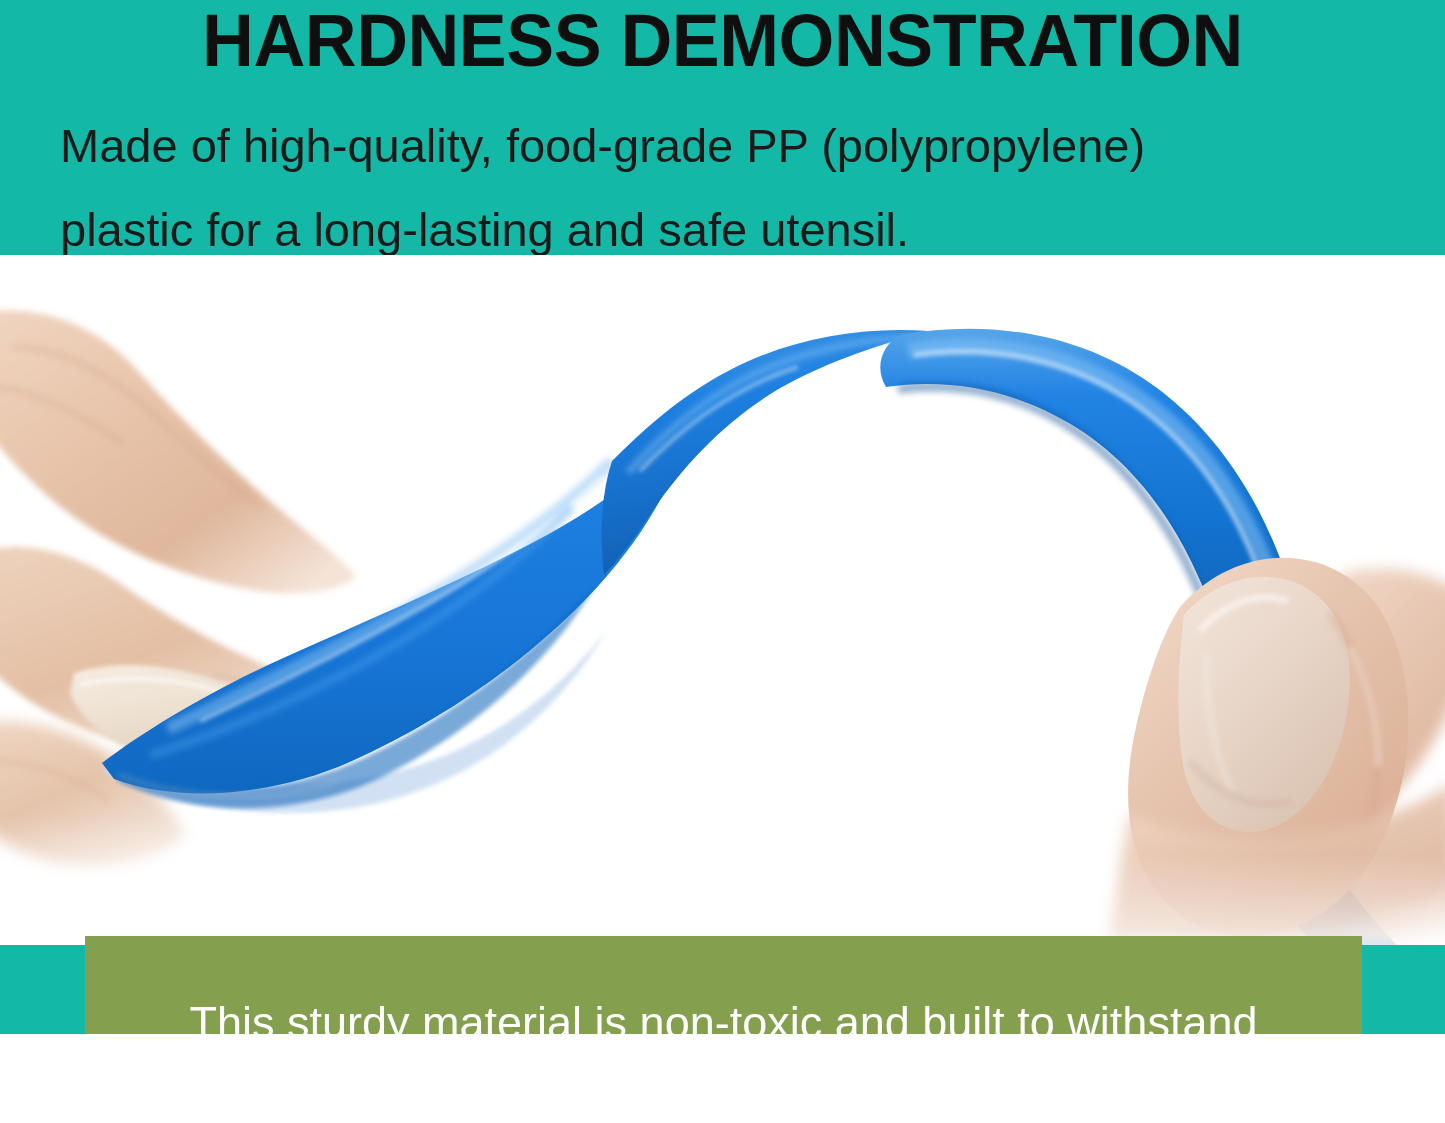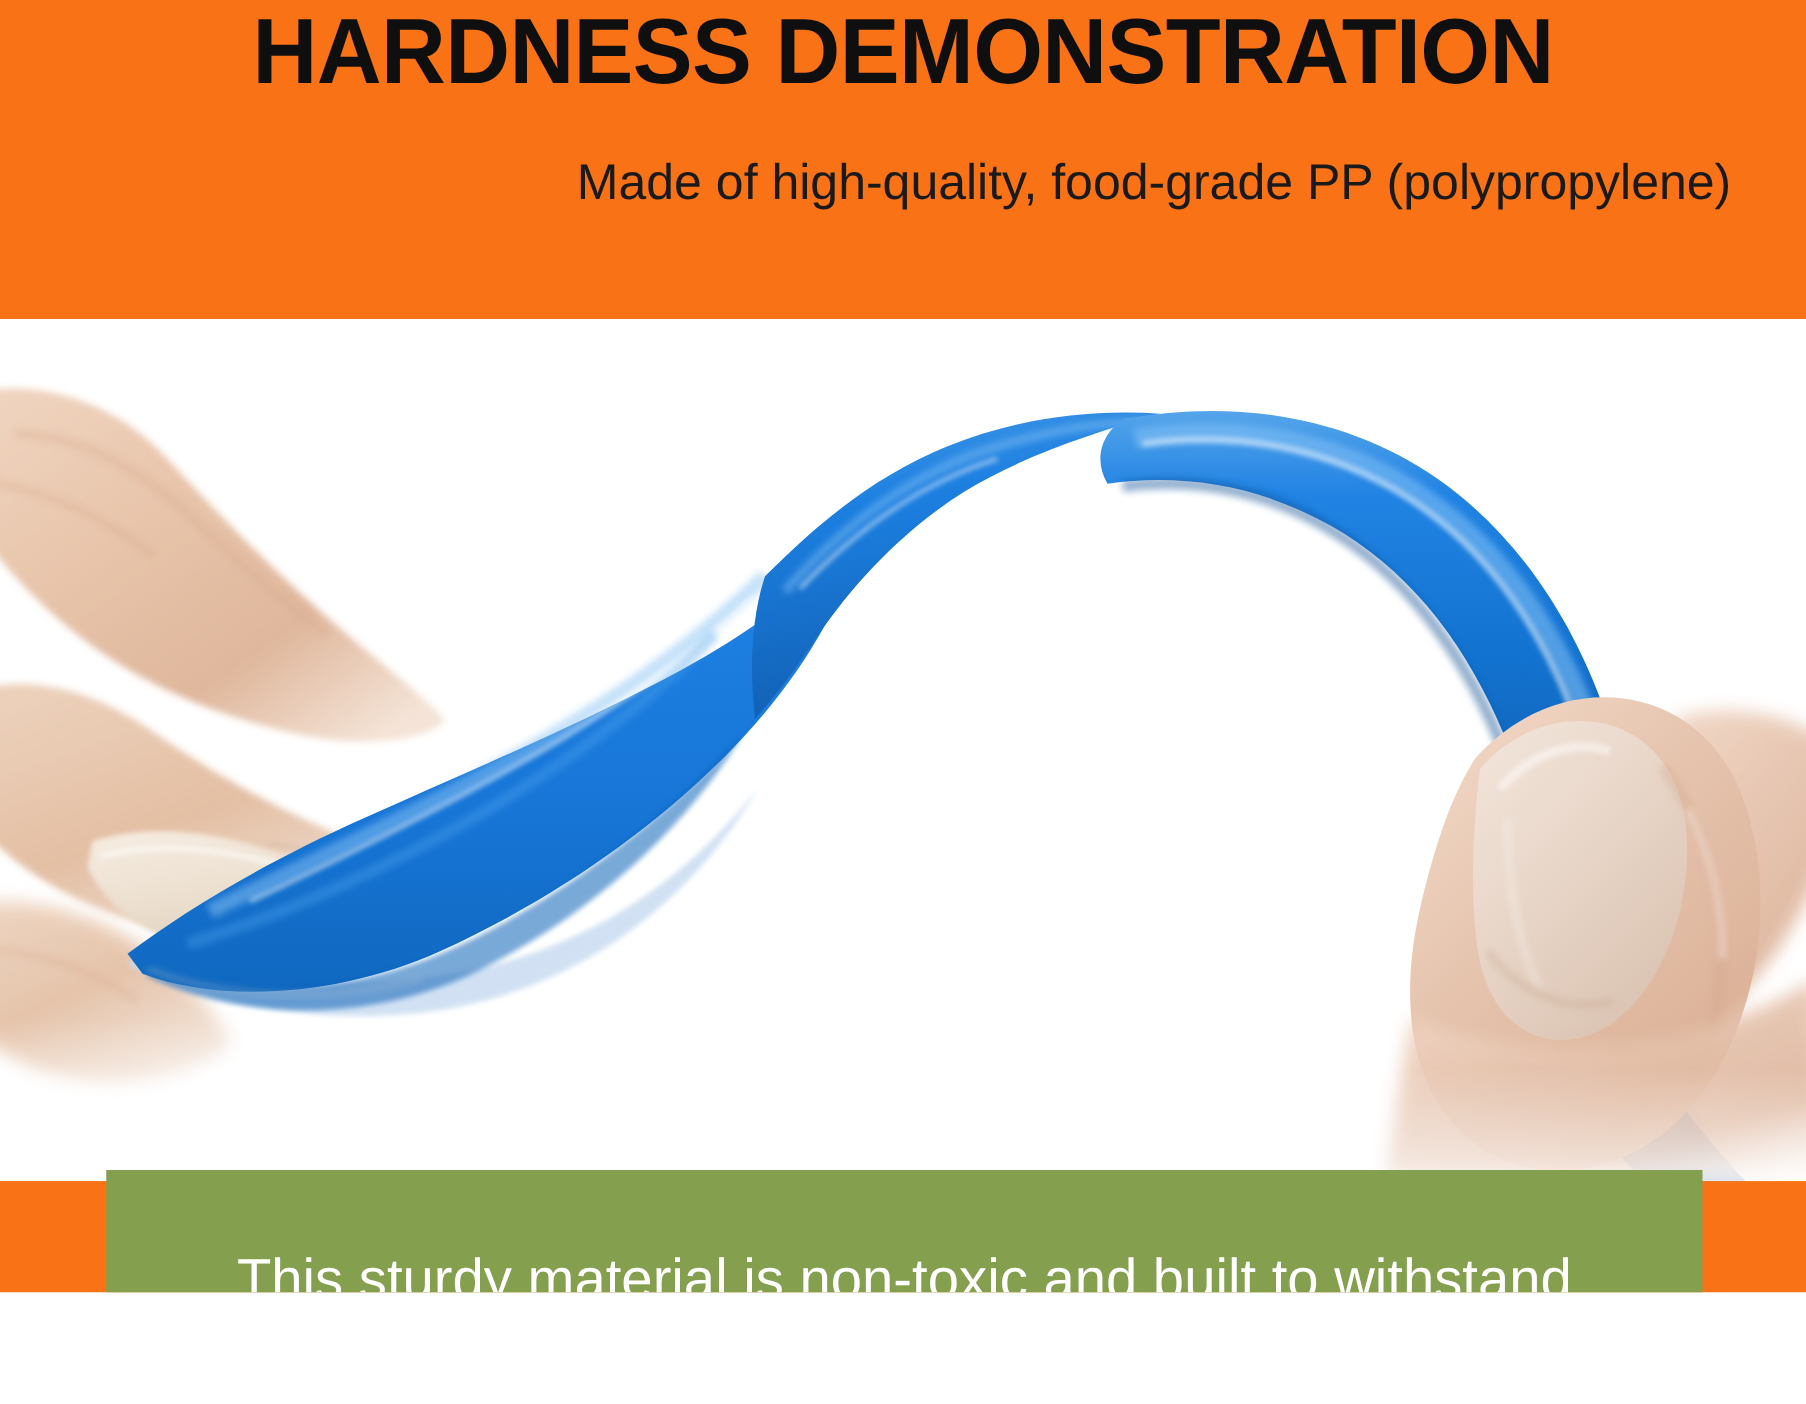--- a/index.html
+++ b/index.html
@@ -7,21 +7,21 @@
     padding: 0;
     background: #ffffff;
   }
   body {
     font-family: "Liberation Sans", sans-serif;
   }
   #page {
     position: relative;
     width: 1445px;
     height: 1034px;
-    background: #f97316;
+    background: #14b8a6;
     overflow: hidden;
   }
 
   
   #headline {
     position: absolute;
     left: 0;
     top: 2px;
     width: 1445px;
     text-align: center;
@@ -32,24 +32,24 @@
     letter-spacing: -0.5px;
     color: #100f10;
     white-space: nowrap;
     transform: scaleX(0.97);
   }
   #subhead {
     position: absolute;
     left: 60px;
     top: 104px;
     width: 1325px;
-    text-align: right;
+    text-align: left;
     font-family: "Liberation Sans", sans-serif;
     font-weight: 400;
-    font-size: 40px;
+    font-size: 47px;
     line-height: 84px;
     color: #1a1a1a;
   }
   #subhead .ln {
     display: block;
   }
 
   
   #photo {
     position: absolute;
@@ -91,20 +91,21 @@
 </style>
 </head>
 <body>
 
 <div id="page">
 
   <div id="headline">HARDNESS DEMONSTRATION</div>
 
   <div id="subhead">
     <span class="ln">Made of high-quality, food-grade PP (polypropylene)</span>
+    <span class="ln">plastic for a long-lasting and safe utensil.</span>
   </div>
 
   <div id="photo">
     <svg width="1445" height="690" viewBox="0 0 1445 690" xmlns="http://www.w3.org/2000/svg">
       <defs>
 
         <linearGradient id="blueBowl" x1="0" y1="0" x2="0" y2="1">
           <stop offset="0%" stop-color="#3f96e6"></stop>
           <stop offset="22%" stop-color="#1d7fe1"></stop>
           <stop offset="62%" stop-color="#1775d6"></stop>

